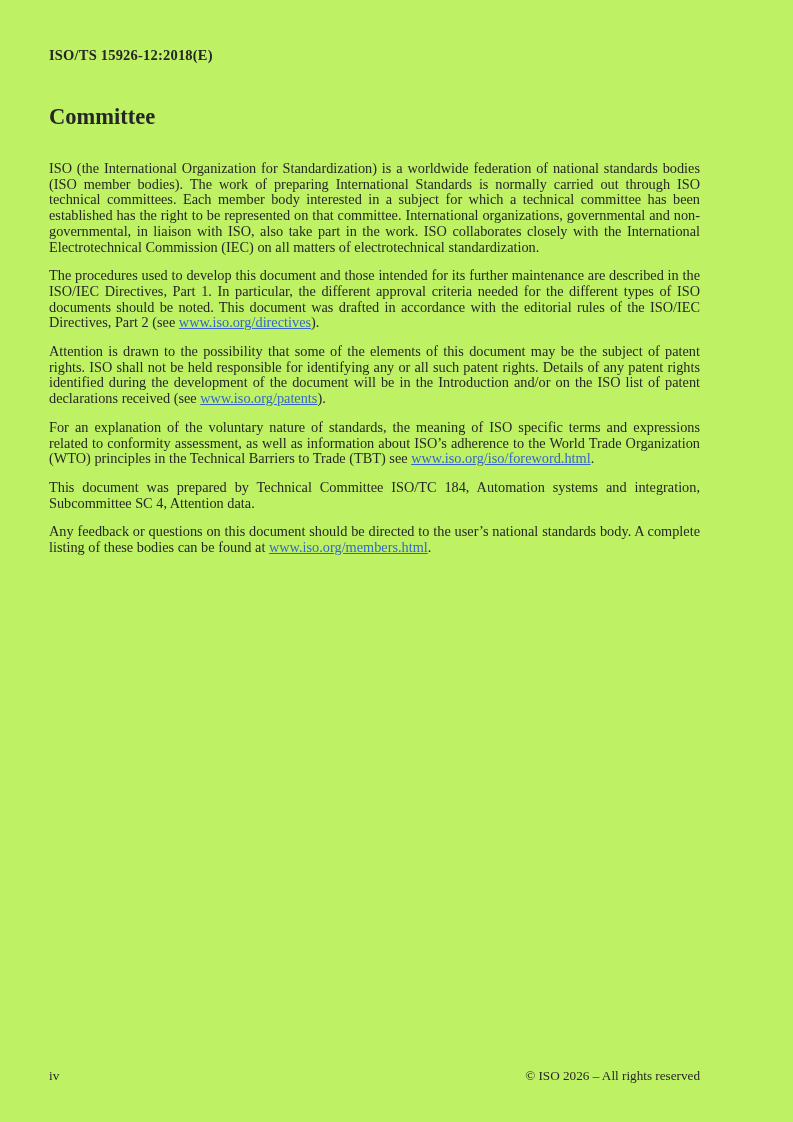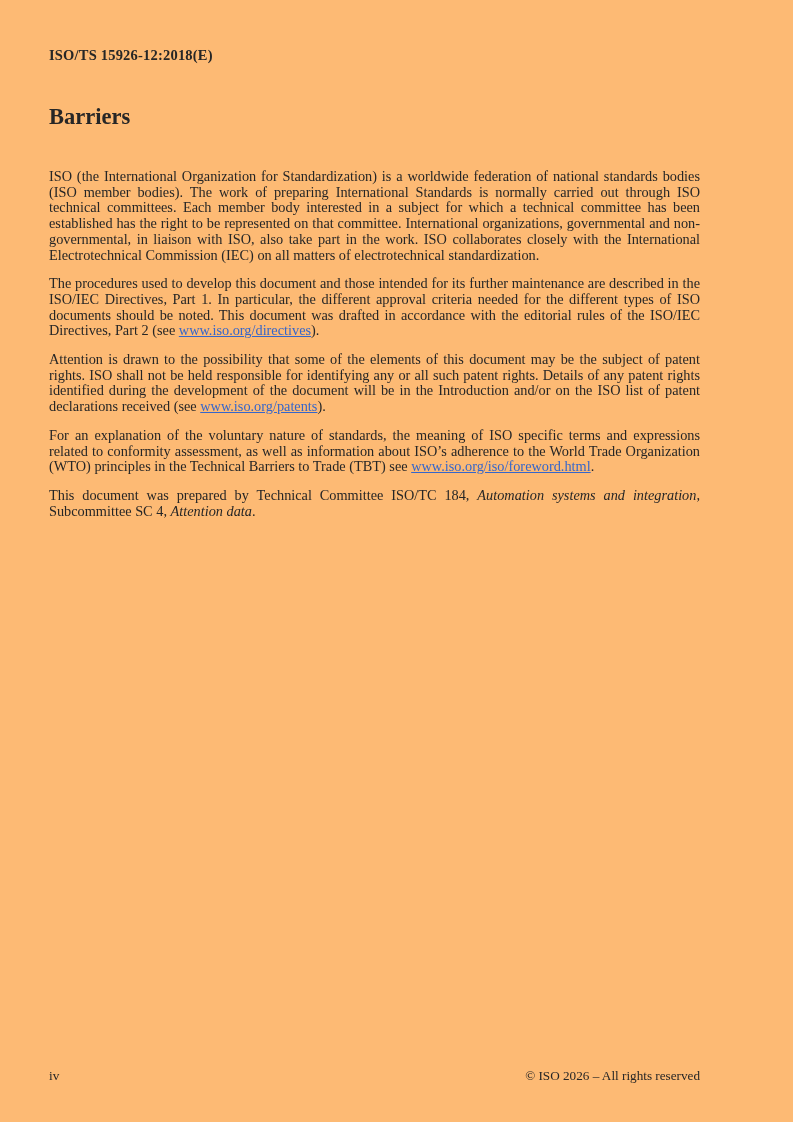--- a/index.html
+++ b/index.html
@@ -4,21 +4,21 @@
 <style>
   html, body {
     margin: 0;
     padding: 0;
     background: #ffffff;
   }
   .page {
     position: relative;
     width: 793px;
     height: 1122px;
-    background: #fdba74;
+    background: #bef264;
     font-family: "Liberation Serif", serif;
     color: #262626;
     overflow: hidden;
   }
   .doc-code {
     position: absolute;
     left: 49px;
     top: 47px;
     font-size: 14.5px;
     font-weight: bold;
@@ -27,31 +27,30 @@
   .page-title {
     position: absolute;
     left: 49px;
     top: 104px;
     font-size: 22.5px;
     font-weight: bold;
   }
   .body-copy {
     position: absolute;
     left: 49px;
-    top: 169px;
+    top: 161px;
     width: 651px;
   }
   .para {
     margin: 0 0 13px 0;
     font-size: 14.3px;
     line-height: 15.7px;
     text-align: justify;
   }
   .italic {
-    font-style: italic;
   }
   .link {
     text-decoration: underline;
     overflow-wrap: anywhere;
     cursor: pointer;
   }
   .footer {
     position: absolute;
     left: 49px;
     width: 651px;
@@ -62,28 +61,29 @@
     font-size: 13.2px;
   }
 </style>
 </head>
 <body>
 
 <div class="page" style="color: rgb(38, 38, 38);">
 
   <div class="doc-code">ISO/TS 15926-12:2018(E)</div>
 
-  <h1 class="page-title" style="margin:0;">Barriers</h1>
+  <h1 class="page-title" style="margin:0;">Committee</h1>
 
   <div class="body-copy">
       <p class="para"><span class="text-run">ISO (the International Organization for Standardization) is a worldwide federation of national standards bodies (ISO member bodies). The work of preparing International Standards is normally carried out through ISO technical committees. Each member body interested in a subject for which a technical committee has been established has the right to be represented on that committee. International organizations, governmental and non-governmental, in liaison with ISO, also take part in the work. ISO collaborates closely with the International Electrotechnical Commission (IEC) on all matters of electrotechnical standardization.</span></p>
       <p class="para"><span class="text-run">The procedures used to develop this document and those intended for its further maintenance are described in the ISO/IEC Directives, Part 1. In particular, the different approval criteria needed for the different types of ISO documents should be noted. This document was drafted in accordance with the editorial rules of the ISO/IEC Directives, Part 2 (see </span><a href="#" class="link" style="color: rgb(53, 102, 203);">www.iso.org/directives</a><span class="text-run">).</span></p>
       <p class="para"><span class="text-run">Attention is drawn to the possibility that some of the elements of this document may be the subject of patent rights. ISO shall not be held responsible for identifying any or all such patent rights. Details of any patent rights identified during the development of the document will be in the Introduction and/or on the ISO list of patent declarations received (see </span><a href="#" class="link" style="color: rgb(53, 102, 203);">www.iso.org/patents</a><span class="text-run">).</span></p>
       <p class="para"><span class="text-run">For an explanation of the voluntary nature of standards, the meaning of ISO specific terms and expressions related to conformity assessment, as well as information about ISO’s adherence to the World Trade Organization (WTO) principles in the Technical Barriers to Trade (TBT) see </span><a href="#" class="link" style="color: rgb(53, 102, 203);">www.iso.org/iso/foreword.html</a><span class="text-run">.</span></p>
       <p class="para"><span class="text-run">This document was prepared by Technical Committee ISO/TC 184, </span><span class="italic">Automation systems and integration</span><span class="text-run">, Subcommittee SC 4, </span><span class="italic">Attention data</span><span class="text-run">.</span></p>
+      <p class="para"><span class="text-run">Any feedback or questions on this document should be directed to the user’s national standards body. A complete listing of these bodies can be found at </span><a href="#" class="link" style="color: rgb(53, 102, 203);">www.iso.org/members.html</a><span class="text-run">.</span></p>
     </div>
 
   <div class="footer">
     <span>iv</span>
     <span>© ISO 2026 – All rights reserved</span>
   </div>
 
 </div>
 
 </body></html>

